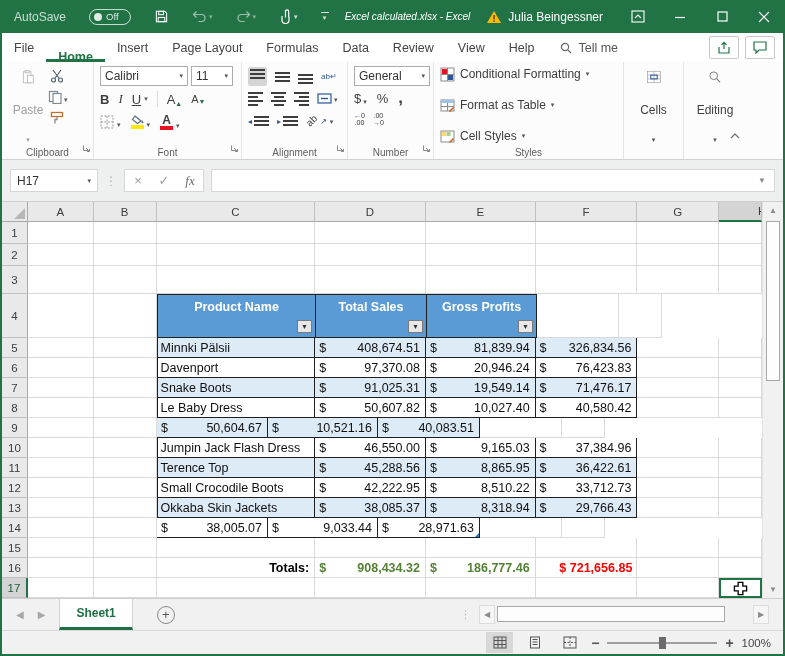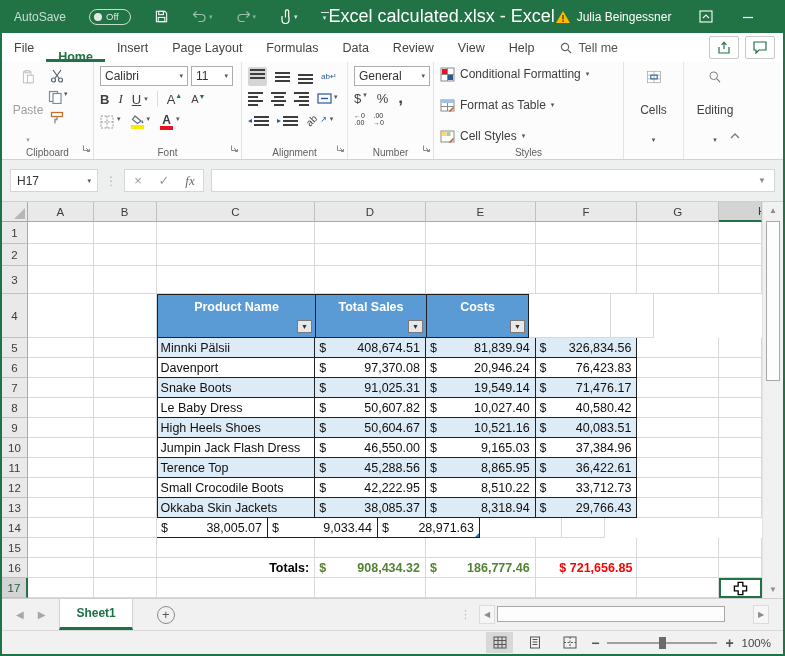--- a/index.html
+++ b/index.html
@@ -17,21 +17,21 @@
     display:flex; align-items:center; font-size:12px; }
   .tb-left { display:flex; align-items:center; gap:23px; padding-left:14px; }
   .autosave-label { color:rgba(255,255,255,.75); font-size:12px; }
   .pill { width:42px; height:16px; border:1px solid rgba(255,255,255,.75); border-radius:8px;
     display:flex; align-items:center; gap:4px; padding:0 4px; cursor:default; }
   .pill .knob { width:8px; height:8px; border-radius:50%; background:rgba(255,255,255,.85); }
   .pill .state { font-size:9.5px; color:rgba(255,255,255,.85); }
   .qat-btn { display:flex; align-items:center; gap:2px; color:rgba(255,255,255,.85); }
   .qat-btn.dim { opacity:.55; }
   .caret-w { font-size:7px; color:rgba(255,255,255,.8); }
-  .tb-title { flex:1; text-align:center; white-space:nowrap; font-size:18px; }
+  .tb-title { flex:1; text-align:center; white-space:nowrap; font-size:10px;font-style:italic; }
   .tb-user { display:flex; align-items:center; gap:6px; margin-right:14px; white-space:nowrap; }
   .winbtns { display:flex; height:33px; }
   .winbtn { width:42px; height:33px; display:flex; align-items:center; justify-content:center; }
 
   
   .tabrow { position:absolute; top:33px; left:2px; right:2px; height:29px; background:#fff;
     display:flex; align-items:center; font-size:12.5px; color:#444; }
   .rtab { padding:0 12px; height:29px; display:flex; align-items:center; white-space:nowrap; }
   .rtab.active { color:#217346; font-weight:bold; border-bottom:3px solid #217346; padding-top:21px; }
   .tellme { display:flex; align-items:center; gap:6px; margin-left:14px; color:#555; }
@@ -40,21 +40,21 @@
     display:flex; align-items:center; justify-content:center; background:#fff; }
 
   
   .ribbon { position:absolute; top:62px; left:2px; right:2px; height:98px; background:#fcfcfc;
     border-bottom:1px solid #d2d2d2; display:flex; }
   .grp { position:relative; display:flex; padding:4px 6px 15px 6px; border-right:1px solid #e4e4e4; }
   .grp-label { position:absolute; bottom:1px; left:0; right:0; text-align:center; font-size:10px; color:#5f5f5f; }
   .launch { position:absolute; right:2px; bottom:2px; }
   .colstack { display:flex; flex-direction:column; gap:3px; }
   .rowline { display:flex; align-items:center; gap:7px; }
-  .rbtn { display:flex; align-items:flex-start; justify-content:center; color:#3f3f3f; cursor:default; }
+  .rbtn { display:flex; align-items:flex-end; justify-content:center; color:#3f3f3f; cursor:default; }
   .combo { display:flex; align-items:center; justify-content:space-between; background:#fff;
     border:1px solid #acacac; height:20px; padding:0 4px; font-size:12px; color:#333; gap:4px; }
   .caret { font-size:7px; color:#555; }
   .bigbtn { width:54px; display:flex; flex-direction:column; align-items:center; gap:19px;
     font-size:12px; color:#3f3f3f; padding-top:4px; }
   .disabledtx { color:#a0a0a0; }
 
   .li { display:flex; flex-direction:column; gap:2px; width:15px; }
   .li i { display:block; height:2px; background:#3d3d3d; }
   .li.alt i:nth-child(even){ width:10px; }
@@ -659,21 +659,21 @@
   </div>
 
   <div class="r h44">
     <div class="rh w-rh">
         <span>4</span>
       </div>
     <div class="c w-a"></div>
       <div class="c w-b"></div>
     <div class="w-c th-cell bl"><span>Product Name</span><span class="filter-btn">▼</span></div>
     <div class="w-d th-cell"><span>Total Sales</span><span class="filter-btn">▼</span></div>
-    <div class="w-f th-cell"><span>Costs</span><span class="filter-btn">▼</span></div>
+    <div class="w-e th-cell"><span>Gross Profits</span><span class="filter-btn">▼</span></div>
     <div class="c w-g"></div>
       <div class="c w-h"></div>
   </div>
 
   <div class="r h20">
     <div class="rh w-rh">
         <span>5</span>
       </div>
     <div class="c w-a"></div>
       <div class="c w-b"></div>
@@ -766,23 +766,20 @@
       </div>
     <div class="c w-g"></div>
       <div class="c w-h"></div>
   </div>
   <div class="r h20">
     <div class="rh w-rh">
         <span>9</span>
       </div>
     <div class="c w-a"></div>
       <div class="c w-b"></div>
-    <div class="w-c td-cell td-name band bl">
-        <span>High Heels Shoes</span>
-      </div>
     <div class="w-d td-cell td-money band">
         <span>$</span>
         <span>50,604.67</span>
       </div>
     <div class="w-e td-cell td-money band">
         <span>$</span>
         <span>10,521.16</span>
       </div>
     <div class="w-f td-cell td-money band">
         <span>$</span>

